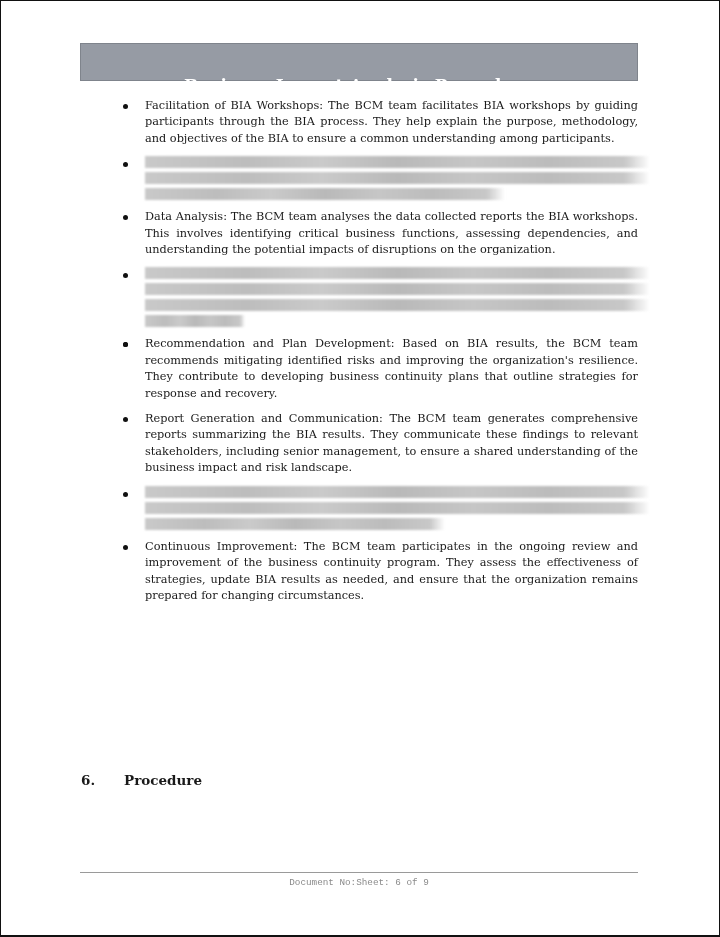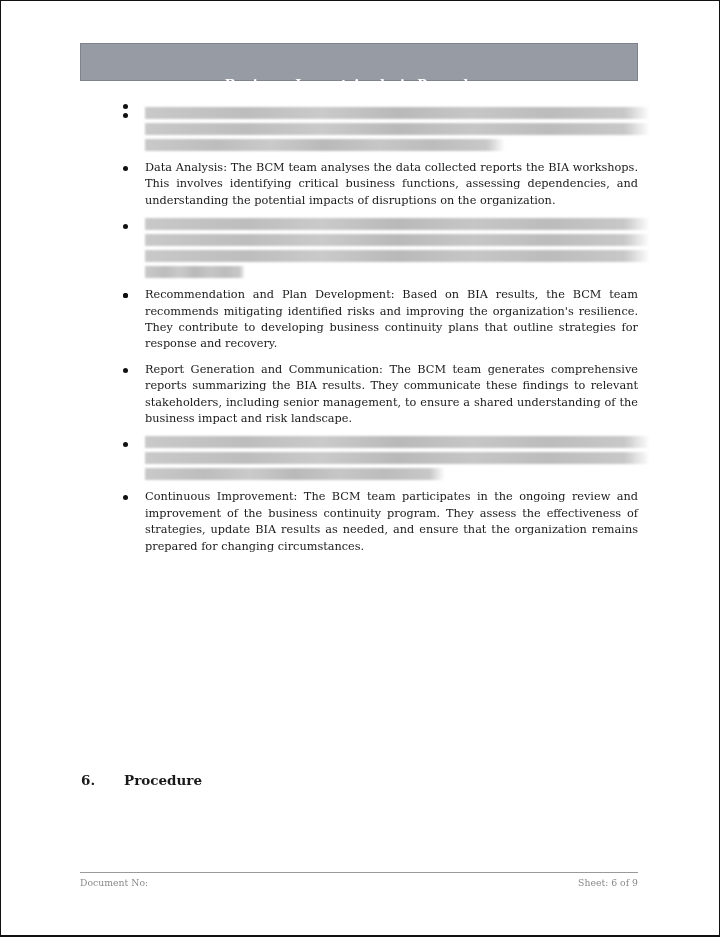--- a/index.html
+++ b/index.html
@@ -36,21 +36,21 @@
     border: 1px solid #7f848c;
     box-sizing: border-box;
     display: flex;
     align-items: center;
     justify-content: center;
   }
   .header-title {
     color: #ffffff;
     font-family: "DejaVu Serif", "Liberation Serif", serif;
     font-weight: bold;
-    font-size: 13px;
+    font-size: 17px;
     letter-spacing: 0.1px;
     margin-top: 45px;
   }
   .content {
     position: absolute;
     left: 120px; top: 98px;
     width: 518px;
   }
   .bullet-item {
     position: relative;
@@ -96,37 +96,39 @@
     left: 80px; top: 872px;
     width: 558px;
     border-top: 1px solid #9a9a9a;
     padding-top: 3px;
     font-size: 9.3px;
     color: #8a8a8a;
     line-height: 13px;
   }
   .footer-row {
     display: flex;
-    justify-content: space-between;
+    justify-content: center;
+    font-family: Liberation Mono, monospace;
   }
 </style>
 </head>
 <body>
 
 <div class="page-frame"></div>
 <div class="page-frame-bottom"></div>
 
 <div class="header-banner">
   <span class="header-title">Business Impact Analysis Procedure</span>
 </div>
 
 <div class="content">
 
   <div class="bullet-item">
     <span class="bullet-dot"></span>
+    <span>Facilitation of BIA Workshops: The BCM team facilitates BIA workshops by guiding participants through the BIA process. They help explain the purpose, methodology, and objectives of the BIA to ensure a common understanding among participants.</span>
   </div>
 
   <div class="redacted">
     <span class="bullet-dot"></span>
     <div class="blur-line full"></div>
     <div class="blur-line full"></div>
     <div class="blur-line partial"></div>
   </div>
 
 

